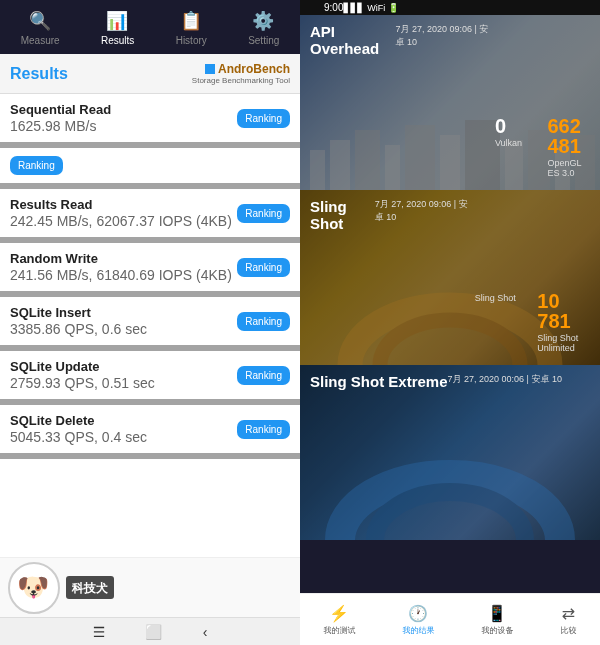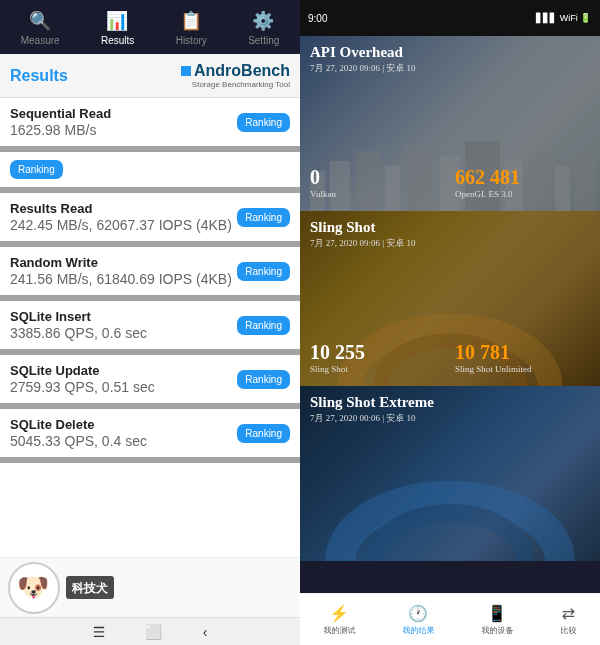--- a/index.html
+++ b/index.html
@@ -58,23 +58,23 @@
       color: #2196F3;
       font-size: 16px;
       font-weight: bold;
     }
     .androbench-logo {
       display: flex;
       flex-direction: column;
       align-items: flex-end;
     }
     .androbench-text {
-      font-size: 16px;
+      font-size: 12px;
       font-weight: bold;
-      color: #0c4a6e;
+      color: #a16207;
     }
     .androbench-sub {
       font-size: 8px;
       color: #666;
     }
 
     .bench-list {
       flex: 1;
       overflow-y: auto;
       padding: 0;
@@ -128,25 +128,24 @@
     .right-panel {
       width: 300px;
       height: 645px;
       display: flex;
       flex-direction: column;
       background: #1a1a2e;
     }
 
     .status-bar-right {
       background: #111;
-      height: 36px;
-      display: flex;
-      align-items: center;
-      justify-content: space-between;
-      padding: 0 8px;
+      height: 15px;
+      display: flex;
+      align-items: center;
+      padding: 0 24px;
     }
     .status-time {
       color: #fff;
       font-size: 10px;
     }
     .status-icons {
       color: #fff;
       font-size: 9px;
       display: flex;
       gap: 3px;
@@ -185,22 +184,21 @@
       background: linear-gradient(135deg, #1a3a5c 0%, #2a5a8c 30%, #3a7abc 50%, #5a8ac8 70%, #2a4a6c 100%);
     }
 
     .card-content {
       position: relative;
       z-index: 2;
       padding: 8px 10px;
       color: #fff;
       height: 100%;
       display: flex;
-      flex-direction: column;
-      font-family: Liberation Serif, serif;
+      flex-direction: row;
     }
 
     .card-title {
       font-size: 15px;
       font-weight: bold;
       color: #fff;
       margin-bottom: 1px;
     }
     .card-date {
       font-size: 9px;
@@ -417,21 +415,20 @@
       <div class="card-bg card-bg-sling"></div>
       <svg style="position:absolute;bottom:0;left:0;width:100%;height:80px;opacity:0.35" viewBox="0 0 300 80" xmlns="http://www.w3.org/2000/svg">
         <ellipse cx="150" cy="80" rx="100" ry="60" fill="none" stroke="#a07020" stroke-width="25"></ellipse>
         <ellipse cx="150" cy="80" rx="70" ry="45" fill="none" stroke="#805010" stroke-width="15"></ellipse>
       </svg>
       <div class="card-content">
         <div class="card-title">Sling Shot</div>
         <div class="card-date">7月 27, 2020 09:06 | 安卓 10</div>
         <div class="card-scores">
           <div class="score-block">
-            <div class="score-number">10 255</div>
             <div class="score-label">Sling Shot</div>
           </div>
           <div class="score-block">
             <div class="score-number orange">10 781</div>
             <div class="score-label">Sling Shot Unlimited</div>
           </div>
         </div>
       </div>
     </div>
 

